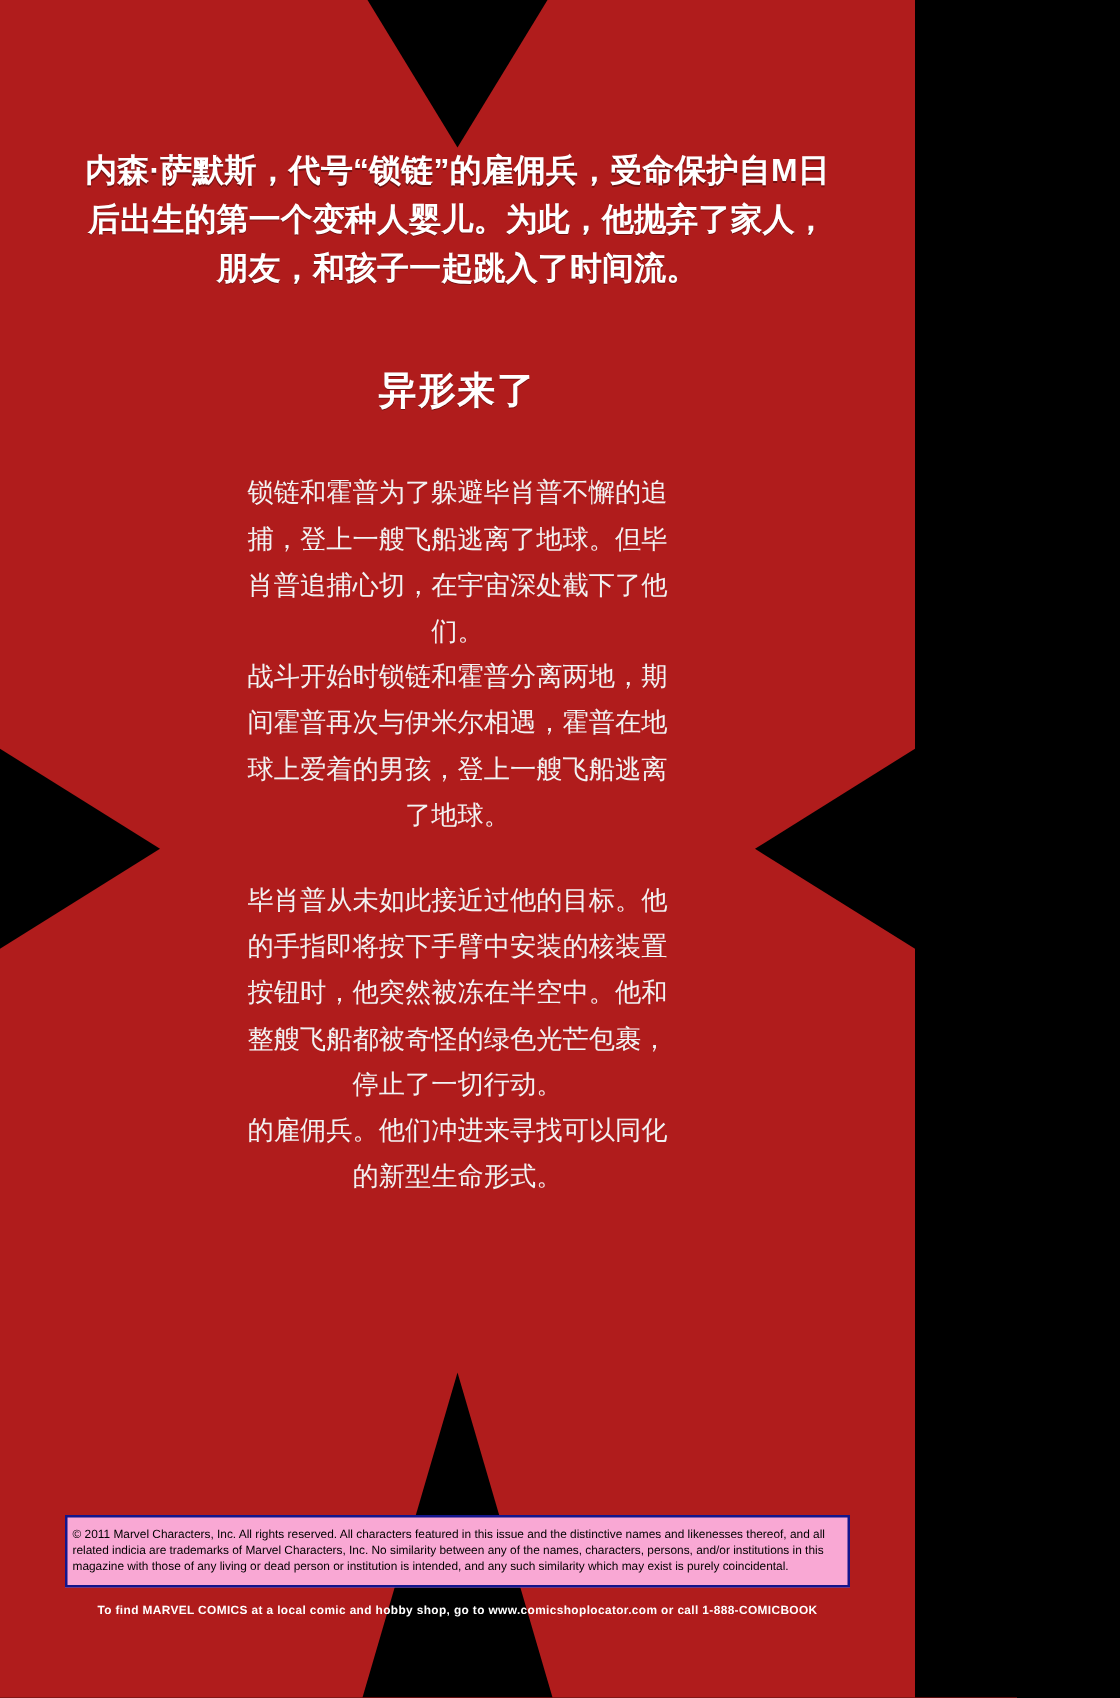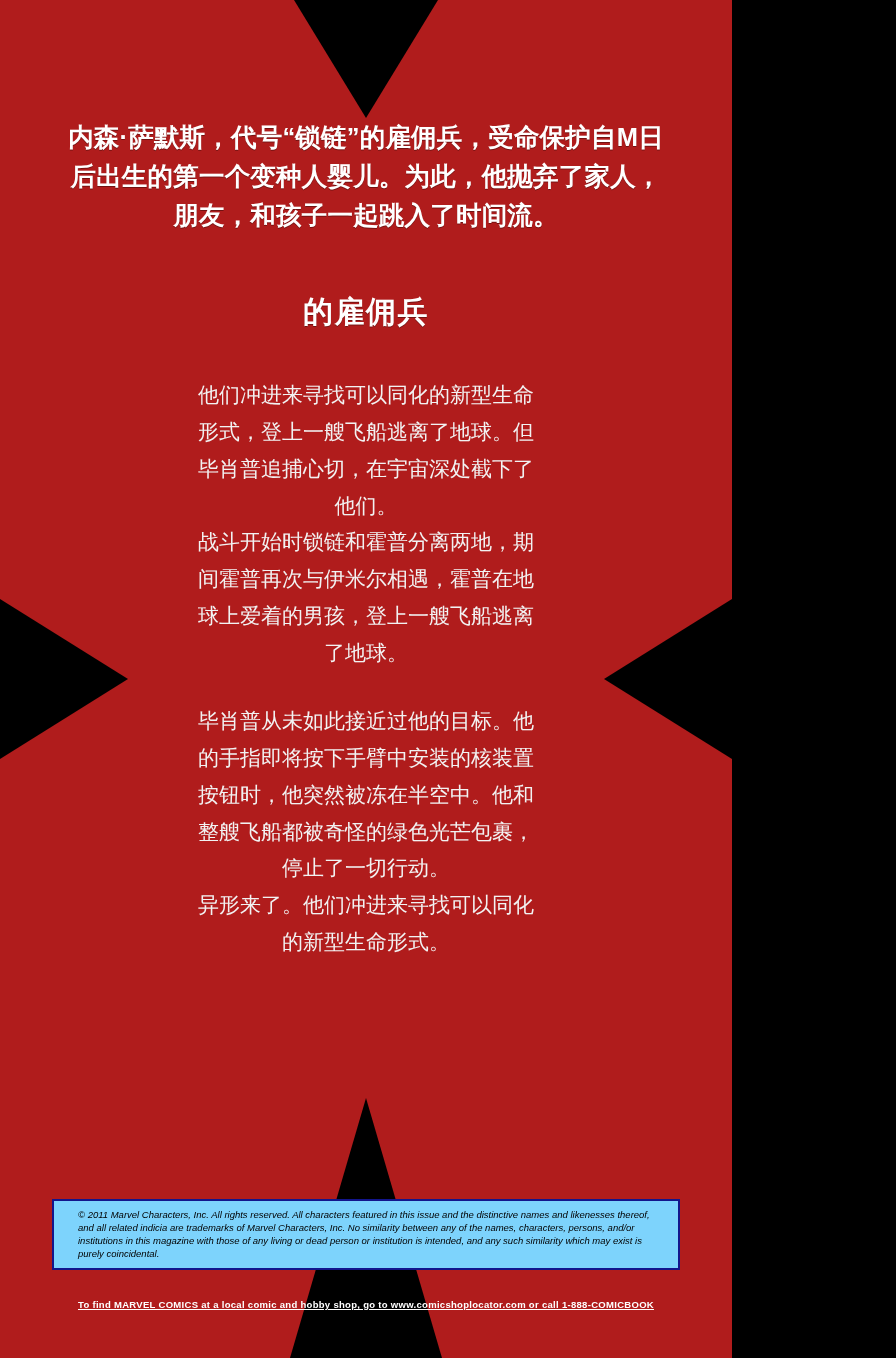--- a/index.html
+++ b/index.html
@@ -100,68 +100,66 @@
   .recap p.gap {
     margin-top: 32px;
     text-align: center;
   }
 
   .legal-box {
     position: absolute;
     left: 52px;
     right: 52px;
     bottom: 88px;
-    background: #7dd3fc;
+    background: #f9a8d4;
     border: 2px solid #12158c;
-    padding: 7px 10px 8px 24px;
+    padding: 7px 10px 8px 4px;
     z-index: 10;
-    font-style: italic;
   }
   .legal-text {
     color: #000000;
     font-size: 9.5px;
     line-height: 1.38;
     text-align: left;
   }
 
   .locator {
     position: absolute;
     left: 0;
     right: 0;
-    bottom: 48px;
+    bottom: 64px;
     text-align: center;
     color: #ffffff;
     font-size: 9.5px;
     letter-spacing: 0.3px;
     z-index: 10;
     font-weight: bold;
-    text-decoration: underline;
   }
 </style>
 </head>
 <body>
 
 <div class="page">
 
   <div class="wedge wedge-top"></div>
   <div class="wedge wedge-left"></div>
   <div class="wedge wedge-right"></div>
   <div class="wedge wedge-bottom"></div>
 
   <div class="content">
 
     <div class="intro">内森·萨默斯，代号“锁链”的雇佣兵，受命保护自M日后出生的第一个变种人婴儿。为此，他抛弃了家人，朋友，和孩子一起跳入了时间流。</div>
 
-    <div class="section-title">的雇佣兵</div>
+    <div class="section-title">异形来了</div>
 
     <div class="recap">
-      <p>他们冲进来寻找可以同化的新型生命形式，登上一艘飞船逃离了地球。但毕肖普追捕心切，在宇宙深处截下了他们。</p>
+      <p>锁链和霍普为了躲避毕肖普不懈的追捕，登上一艘飞船逃离了地球。但毕肖普追捕心切，在宇宙深处截下了他们。</p>
       <p>战斗开始时锁链和霍普分离两地，期间霍普再次与伊米尔相遇，霍普在地球上爱着的男孩，登上一艘飞船逃离了地球。</p>
       <p class="gap">毕肖普从未如此接近过他的目标。他的手指即将按下手臂中安装的核装置按钮时，他突然被冻在半空中。他和整艘飞船都被奇怪的绿色光芒包裹，停止了一切行动。</p>
-      <p>异形来了。他们冲进来寻找可以同化的新型生命形式。</p>
+      <p>的雇佣兵。他们冲进来寻找可以同化的新型生命形式。</p>
     </div>
 
   </div>
 
   <div class="legal-box">
     <div class="legal-text">© 2011 Marvel Characters, Inc.  All rights reserved. All characters featured in this issue and the distinctive names and likenesses thereof, and all related indicia are trademarks of Marvel Characters, Inc.  No similarity between any of the names, characters, persons, and/or institutions in this magazine with those of any living or dead person or institution is intended, and any such similarity which may exist is purely coincidental.</div>
   </div>
 
   <div class="locator">To find MARVEL COMICS at a local comic and hobby shop, go to www.comicshoplocator.com or call 1-888-COMICBOOK</div>
 

